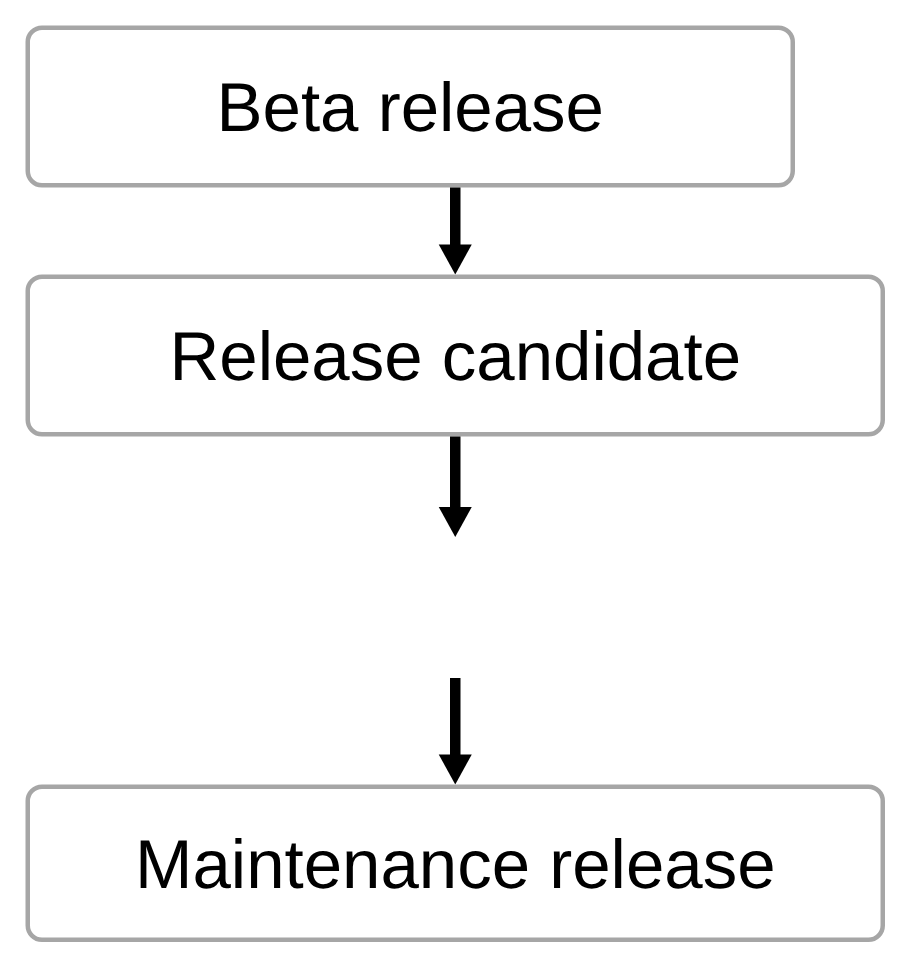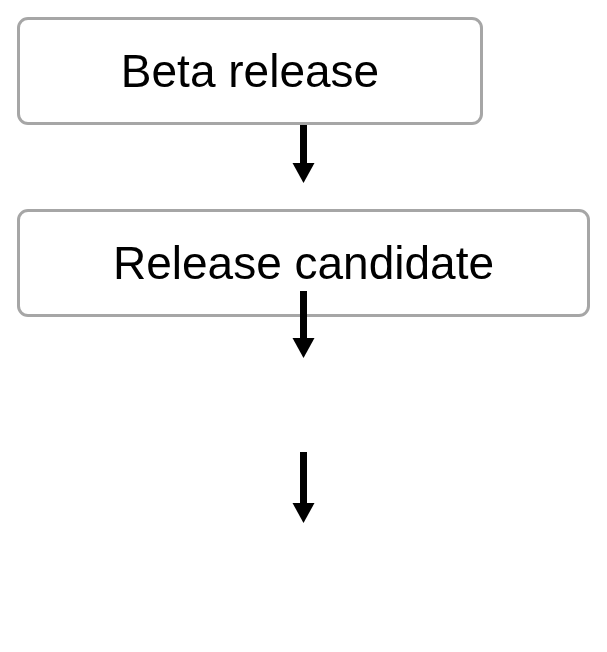--- a/index.html
+++ b/index.html
@@ -49,44 +49,47 @@
   .connector svg {
     display: block;
     overflow: visible;
   }
 </style>
 </head>
 <body>
 
 <div id="diagram-root">
 
-  <div class="node node-gray" style="left:17px; top:17px; width:466px; height:108px;">
+  <div class="node node-gray" style="left:17px; top:17px; width:513px; height:108px;">
     <span class="node-label">Beta release</span>
   </div>
 
   <div class="connector" style="left:292px; top:125px; width:23px; height:58px;">
     <svg width="23" height="58" viewBox="0 0 23 58" aria-hidden="true">
       <line x1="11.5" y1="0" x2="11.5" y2="39" stroke="#000000" stroke-width="7"></line>
       <polygon points="0.5,38 22.5,38 11.5,58" fill="#000000"></polygon>
     </svg>
   </div>
 
-  <div class="node node-gray" style="left:17px; top:183px; width:573px; height:108px;margin-top:26px;">
+  <div class="node node-gray" style="left:17px; top:183px; width:573px; height:108px;">
     <span class="node-label">Release candidate</span>
   </div>
 
   <div class="connector" style="left:292px; top:291px; width:23px; height:67px;">
     <svg width="23" height="67" viewBox="0 0 23 67" aria-hidden="true">
       <line x1="11.5" y1="0" x2="11.5" y2="48" stroke="#000000" stroke-width="7"></line>
       <polygon points="0.5,47 22.5,47 11.5,67" fill="#000000"></polygon>
     </svg>
   </div>
 
 
   <div class="connector" style="left:292px; top:452px; width:23px; height:71px;">
     <svg width="23" height="71" viewBox="0 0 23 71" aria-hidden="true">
       <line x1="11.5" y1="0" x2="11.5" y2="52" stroke="#000000" stroke-width="7"></line>
       <polygon points="0.5,51 22.5,51 11.5,71" fill="#000000"></polygon>
     </svg>
   </div>
 
+  <div class="node node-gray" style="left:17px; top:523px; width:573px; height:105px;">
+    <span class="node-label">Maintenance release</span>
+  </div>
 
 </div>
 
 </body></html>

